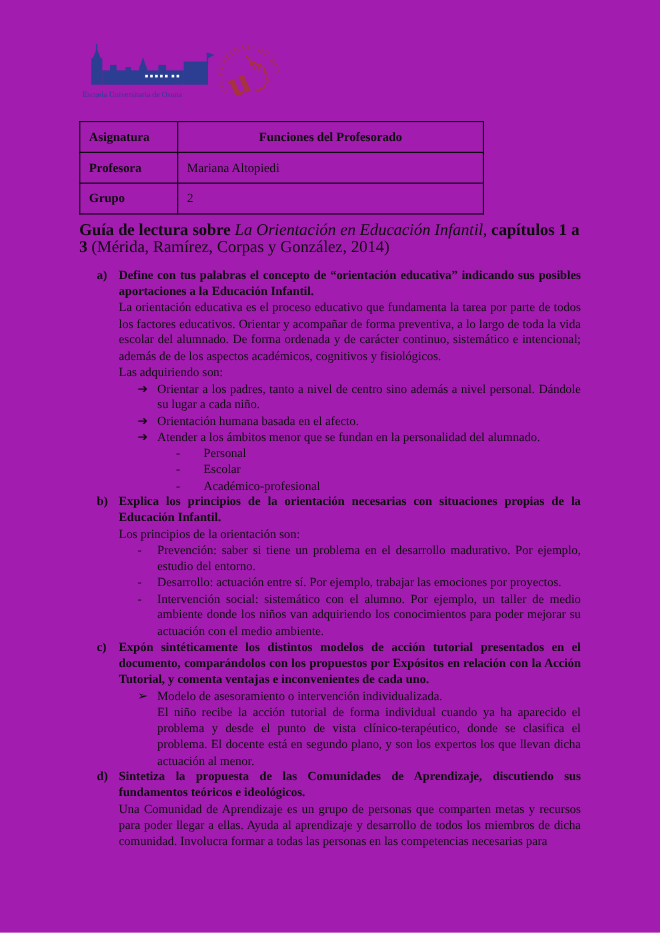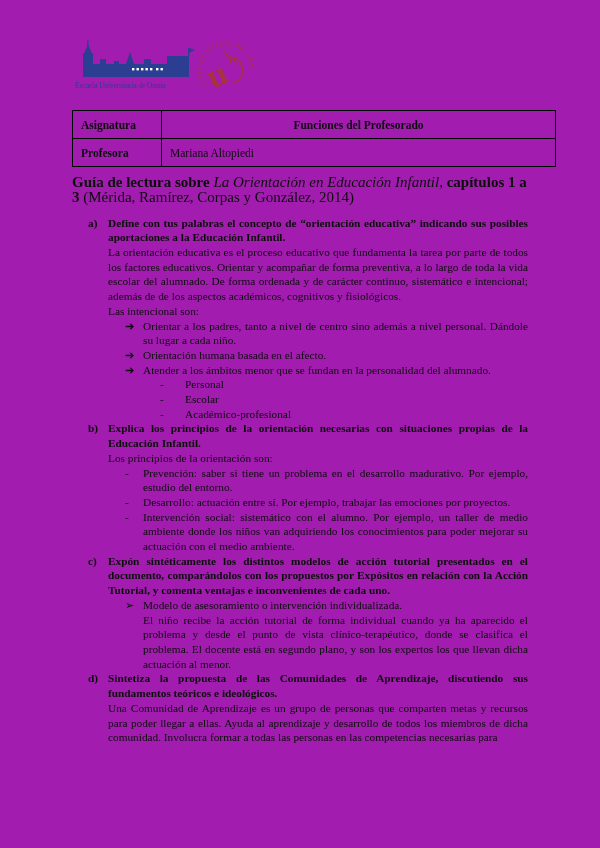--- a/index.html
+++ b/index.html
@@ -14,21 +14,21 @@
 
   
   .logos { position:absolute; top:36px; left:74px; height:64px; }
   .logo-blue { position:absolute; top:4px; left:0; }
   .logo-red  { position:absolute; top:-3px; left:118px; }
 
   
   .info-table {
     border-collapse:collapse;
     margin:110px 0 0 72px;
-    width:484px;
+    width:368px;
     table-layout:fixed;
   }
   .info-table td {
     border:1.6px solid #000;
     padding:3px 8px;
     font-size:11.5px;
     height:21px;
     vertical-align:middle;
   }
   .info-table td.lbl { width:72px; font-weight:bold; }
@@ -140,33 +140,37 @@
   <table class="info-table">
     <tbody>
         <tr>
       <td class="lbl">Asignatura</td>
       <td class="val">Funciones del Profesorado</td>
     </tr>
     <tr>
       <td class="lbl">Profesora</td>
       <td class="val">Mariana Altopiedi</td>
     </tr>
+    <tr>
+      <td class="lbl">Grupo</td>
+      <td class="val">2</td>
+    </tr>
   </tbody>
     </table>
 
   <p class="intro"><span class="b">Guía de lectura sobre </span><span class="i">La Orientación en Educación Infantil,</span><span class="b"> capítulos 1 a 3 </span><span>(Mérida, Ramírez, Corpas y González, 2014)</span></p>
 
   <section class="questions">
 
     <div class="q">
       <div class="q-letter">a)</div>
       <div class="q-content">
         <div class="q-heading">Define con tus palabras el concepto de “orientación educativa” indicando sus posibles aportaciones a la Educación Infantil.</div>
         <div class="q-body">La orientación educativa es el proceso educativo que fundamenta la tarea por parte de todos los factores educativos. Orientar y acompañar de forma preventiva, a lo largo de toda la vida escolar del alumnado. De forma ordenada y de carácter continuo, sistemático e intencional; además de de los aspectos académicos, cognitivos y fisiológicos.</div>
-        <div class="plain">Las intencional son:</div>
+        <div class="plain">Las adquiriendo son:</div>
 
         <div class="arrow-item">
           <span class="bullet">➔</span>
           <span class="txt">Orientar a los padres, tanto a nivel de centro sino además a nivel personal. Dándole su lugar a cada niño.</span>
         </div>
         <div class="arrow-item">
           <span class="bullet">➔</span>
           <span class="txt">Orientación humana basada en el afecto.</span>
         </div>
         <div class="arrow-item">

